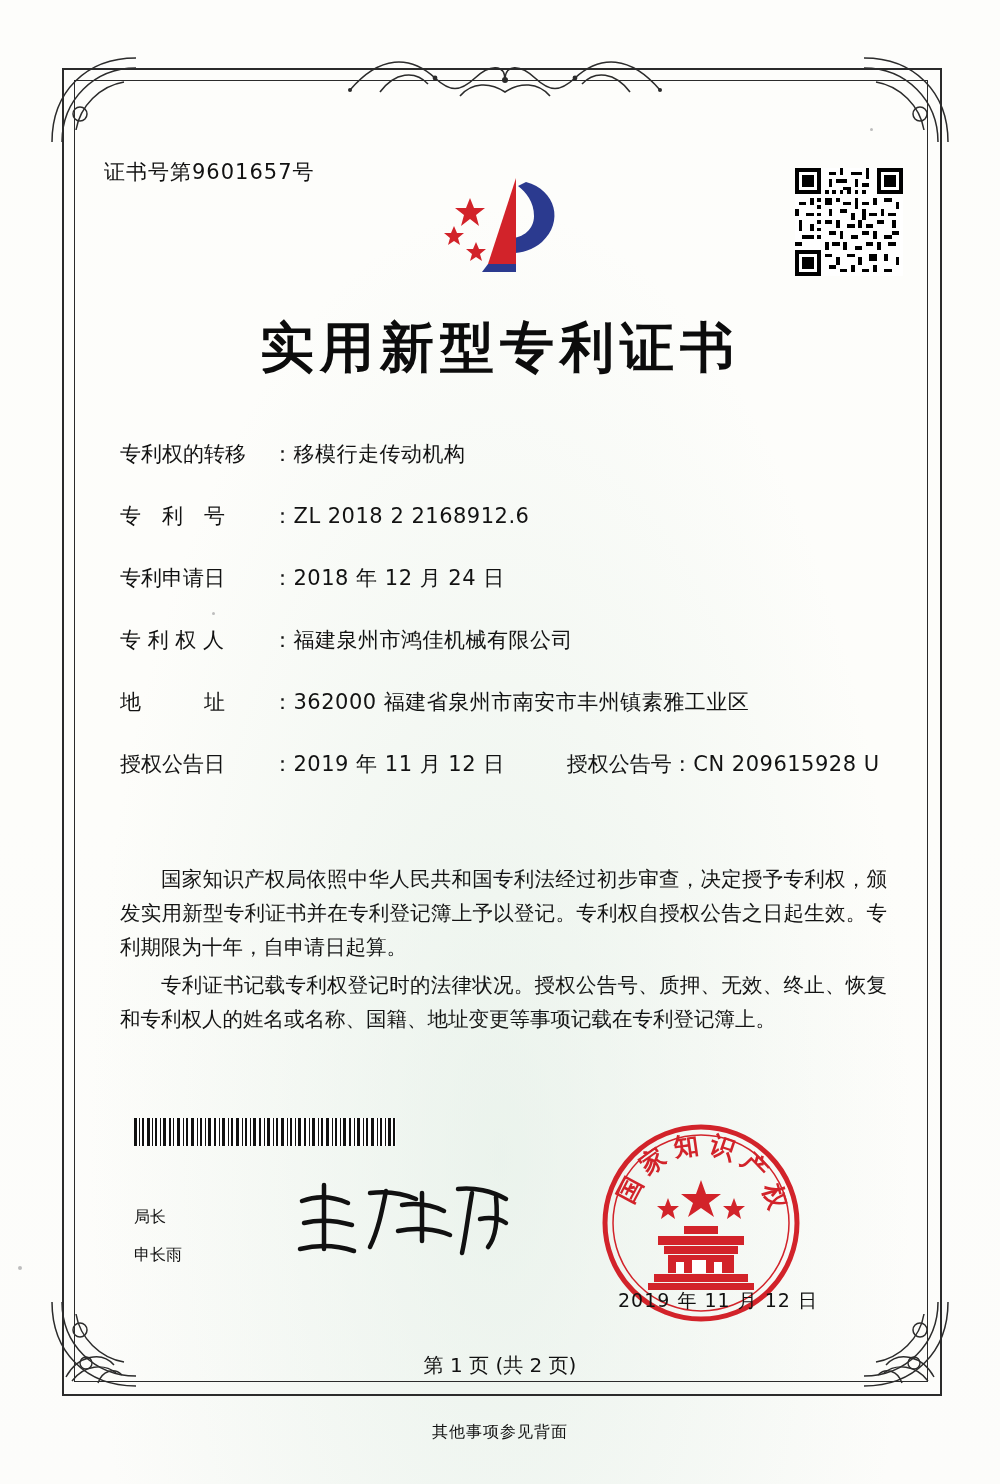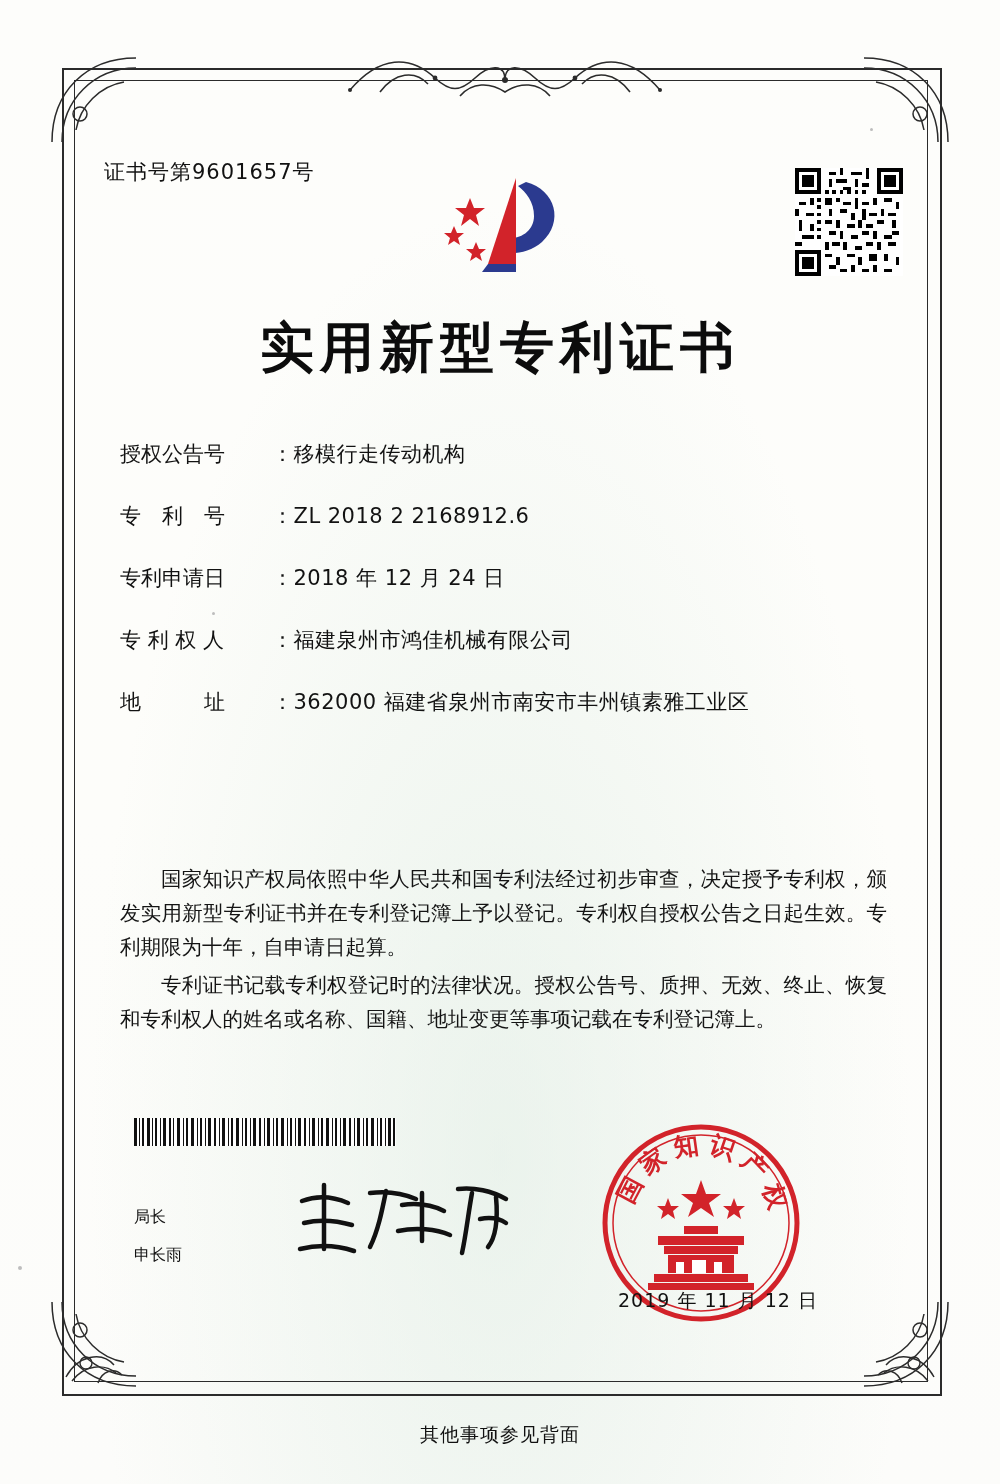--- a/index.html
+++ b/index.html
@@ -219,21 +219,21 @@
     text-align: center;
     font-size: 20px;
     color: #111;
   }
   .footer-note {
     position: absolute;
     left: 0;
     right: 0;
     top: 1422px;
     text-align: center;
-    font-size: 19px;
+    font-size: 16px;
     color: #111;
     letter-spacing: 1px;
   }
 
   
   .speck {
     position: absolute;
     background: #bdbdbd;
     border-radius: 50%;
   }
@@ -449,21 +449,21 @@
         <rect x="26" y="17" width="2" height="1"></rect>
       </g>
     </svg>
   </div>
 
   <div class="title">实用新型专利证书</div>
 
   <div class="fields">
 
     <div class="field-row">
-      <span class="f-label">授权公告号</span>
+      <span class="f-label">专利权的转移</span>
       <span class="f-value">：<span>移模行走传动机构</span></span>
     </div>
 
 
     <div class="field-row">
       <span class="f-label">专　利　号</span>
       <span class="f-value">：<span>ZL 2018 2 2168912.6</span></span>
     </div>
 
     <div class="field-row">
@@ -474,20 +474,26 @@
     <div class="field-row">
       <span class="f-label">专 利 权 人</span>
       <span class="f-value">：<span>福建泉州市鸿佳机械有限公司</span></span>
     </div>
 
     <div class="field-row">
       <span class="f-label">地　　　址</span>
       <span class="f-value">：<span>362000  福建省泉州市南安市丰州镇素雅工业区</span></span>
     </div>
 
+    <div class="field-row two-col">
+      <span class="f-label">授权公告日</span>
+      <span class="f-value">：<span>2019 年 11 月 12 日</span></span>
+      <span class="f-second-label">授权公告号</span>
+      <span class="f-value">：<span>CN 209615928 U</span></span>
+    </div>
 
   </div>
 
   <div class="para">
     <p>国家知识产权局依照中华人民共和国专利法经过初步审查，决定授予专利权，颁发实用新型专利证书并在专利登记簿上予以登记。专利权自授权公告之日起生效。专利期限为十年，自申请日起算。</p>
     <p>专利证书记载专利权登记时的法律状况。授权公告号、质押、无效、终止、恢复和专利权人的姓名或名称、国籍、地址变更等事项记载在专利登记簿上。</p>
   </div>
 
   <div class="barcode">
     <svg viewBox="0 0 262 28" shape-rendering="crispEdges" xmlns="http://www.w3.org/2000/svg" preserveAspectRatio="none">
@@ -610,19 +616,20 @@
       </defs>
       <text font-size="25" font-weight="bold" fill="#d2232a" font-family="DejaVu Sans, sans-serif" letter-spacing="8">
         <textPath href="#sealArc" startOffset="8%">国家知识产权局</textPath>
       </text>
       <polygon points="105,186 109,195 119,195 111,201 114,210 105,204 96,210 99,201 91,195 101,195" fill="#d2232a" opacity="0"></polygon>
     </svg>
   </div>
 
   <div class="seal-date">2019 年 11 月 12 日</div>
 
+  <div class="page-no">第 1 页 (共 2 页)</div>
   <div class="footer-note">其他事项参见背面</div>
 
   <div class="speck" style="left:870px; top:128px; width:3px; height:3px;"></div>
   <div class="speck" style="left:212px; top:612px; width:3px; height:3px;"></div>
   <div class="speck" style="left:18px; top:1266px; width:4px; height:4px;"></div>
 
 </div>
 
 </body></html>

